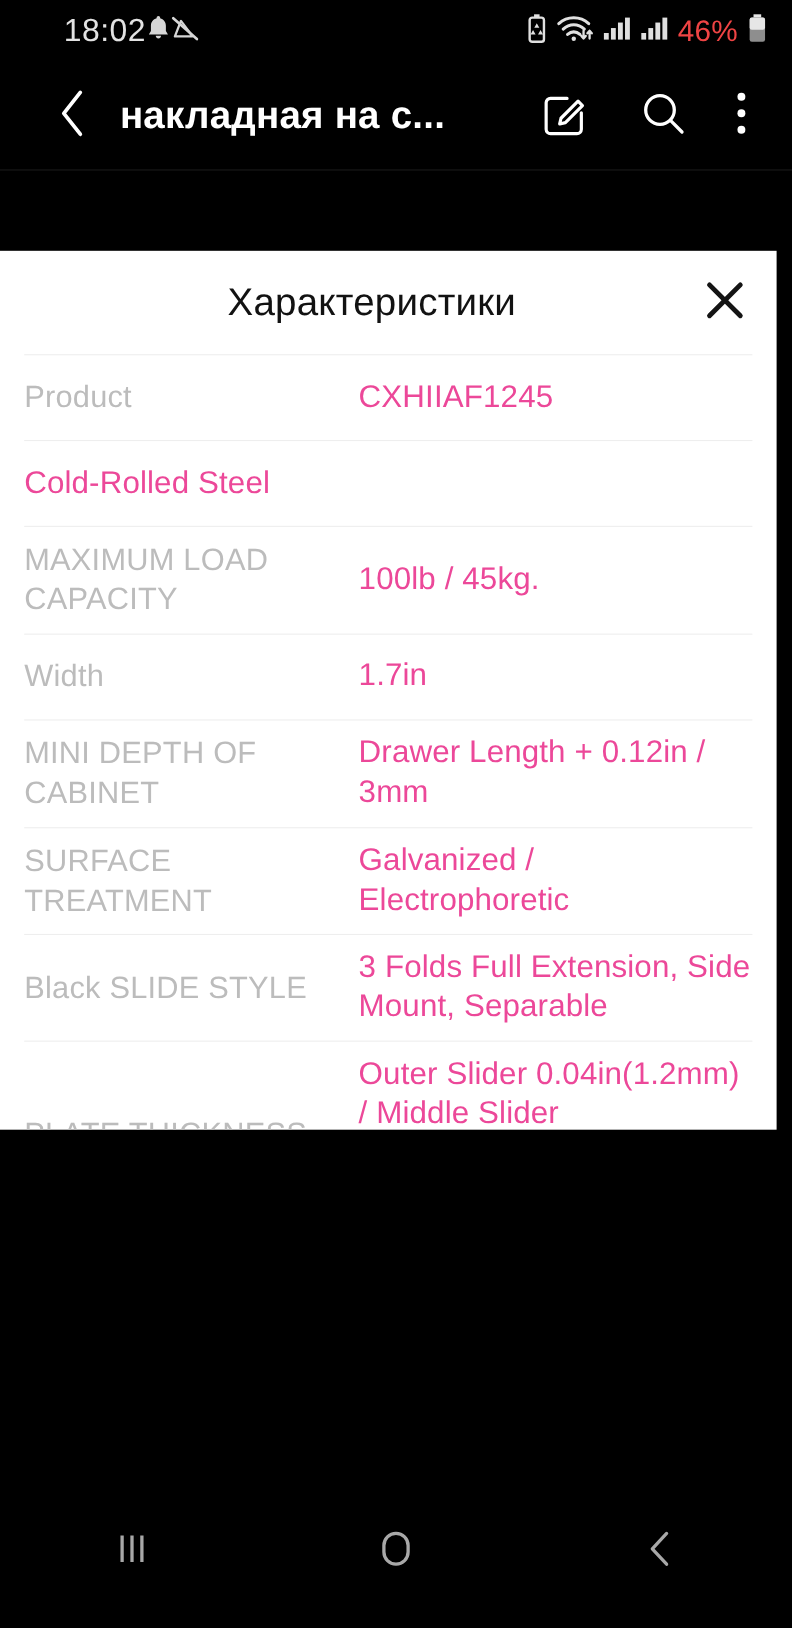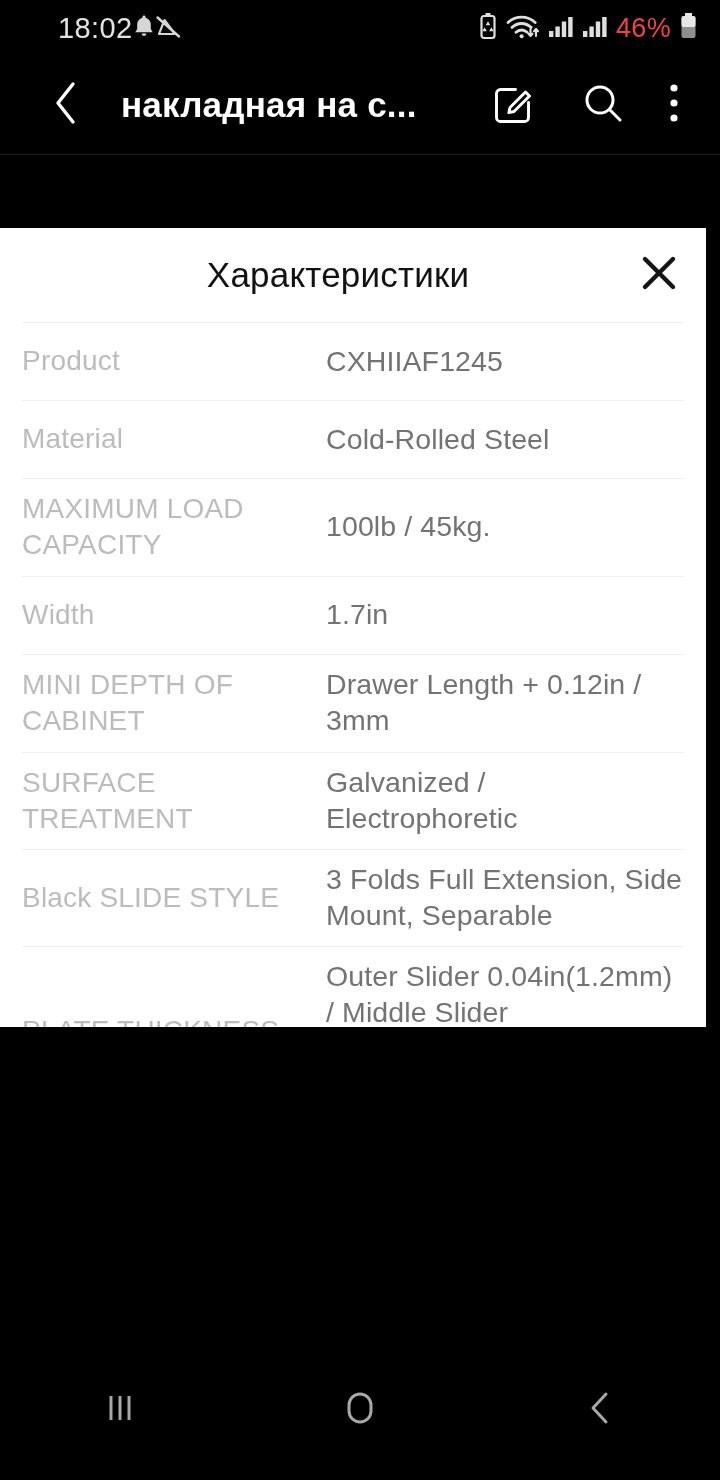--- a/index.html
+++ b/index.html
@@ -22,21 +22,21 @@
   .sb-pct { font-size:27px; color:#ef4444; letter-spacing:.3px; }
   .ico { display:block; }
 
   
   .toolbar {
     position:absolute; top:56px; left:0; width:720px; height:99px;
     display:flex; align-items:center; border-bottom:1px solid #1a1a1a;
   }
   .tb-back { margin-left:45px; width:44px; display:flex; justify-content:center; }
   .tb-title {
-    margin-left:32px; color:#fff; font-size:35px; font-weight:bold;
+    margin-left:20px; color:#fff; font-size:35px; font-weight:bold;
     white-space:nowrap; overflow:hidden; letter-spacing:.2px;
   }
   .tb-actions { display:flex; align-items:center; gap:42px; margin-left:auto; margin-right:40px; }
   .tb-btn { display:flex; align-items:center; justify-content:center; }
 
   
   .gap { position:absolute; top:156px; left:0; width:720px; height:72px; background:#000; }
 
   
   .sheet {
@@ -60,21 +60,21 @@
     display:flex; align-items:center;
     margin:0 22px; border-top:1.5px solid #eeeeee;
     min-height:78px; padding:12px 0;
   }
   .spec-row:last-child { border-bottom:1.5px solid #eeeeee; }
   .spec-label {
     width:304px; flex:0 0 304px; color:#bcbcbc; font-size:28px;
     line-height:1.3; letter-spacing:.2px; padding-right:14px;
   }
   .spec-value {
-    flex:1; color:#737373; font-size:28.5px; line-height:1.26; letter-spacing:.1px;
+    flex:1; color:#ec4899; font-size:28.5px; line-height:1.26; letter-spacing:.1px;
   }
 
   
   .navbar {
     position:absolute; bottom:0; left:0; width:720px; height:140px;
     display:flex; align-items:center; justify-content:space-around; background:#000;
   }
   .nav-btn { width:120px; height:80px; display:flex; align-items:center; justify-content:center; }
 </style>
 </head>
@@ -194,21 +194,20 @@
             </svg>
         </span>
       </div>
     </div>
     <div class="spec-list">
       <div class="spec-row">
         <div class="spec-label">Product</div>
         <div class="spec-value">CXHIIAF1245</div>
       </div>
       <div class="spec-row">
-        <div class="spec-label">Material</div>
         <div class="spec-value">Cold-Rolled Steel</div>
       </div>
       <div class="spec-row">
         <div class="spec-label">MAXIMUM LOAD CAPACITY</div>
         <div class="spec-value">100lb / 45kg.</div>
       </div>
       <div class="spec-row">
         <div class="spec-label">Width</div>
         <div class="spec-value">1.7in</div>
       </div>

